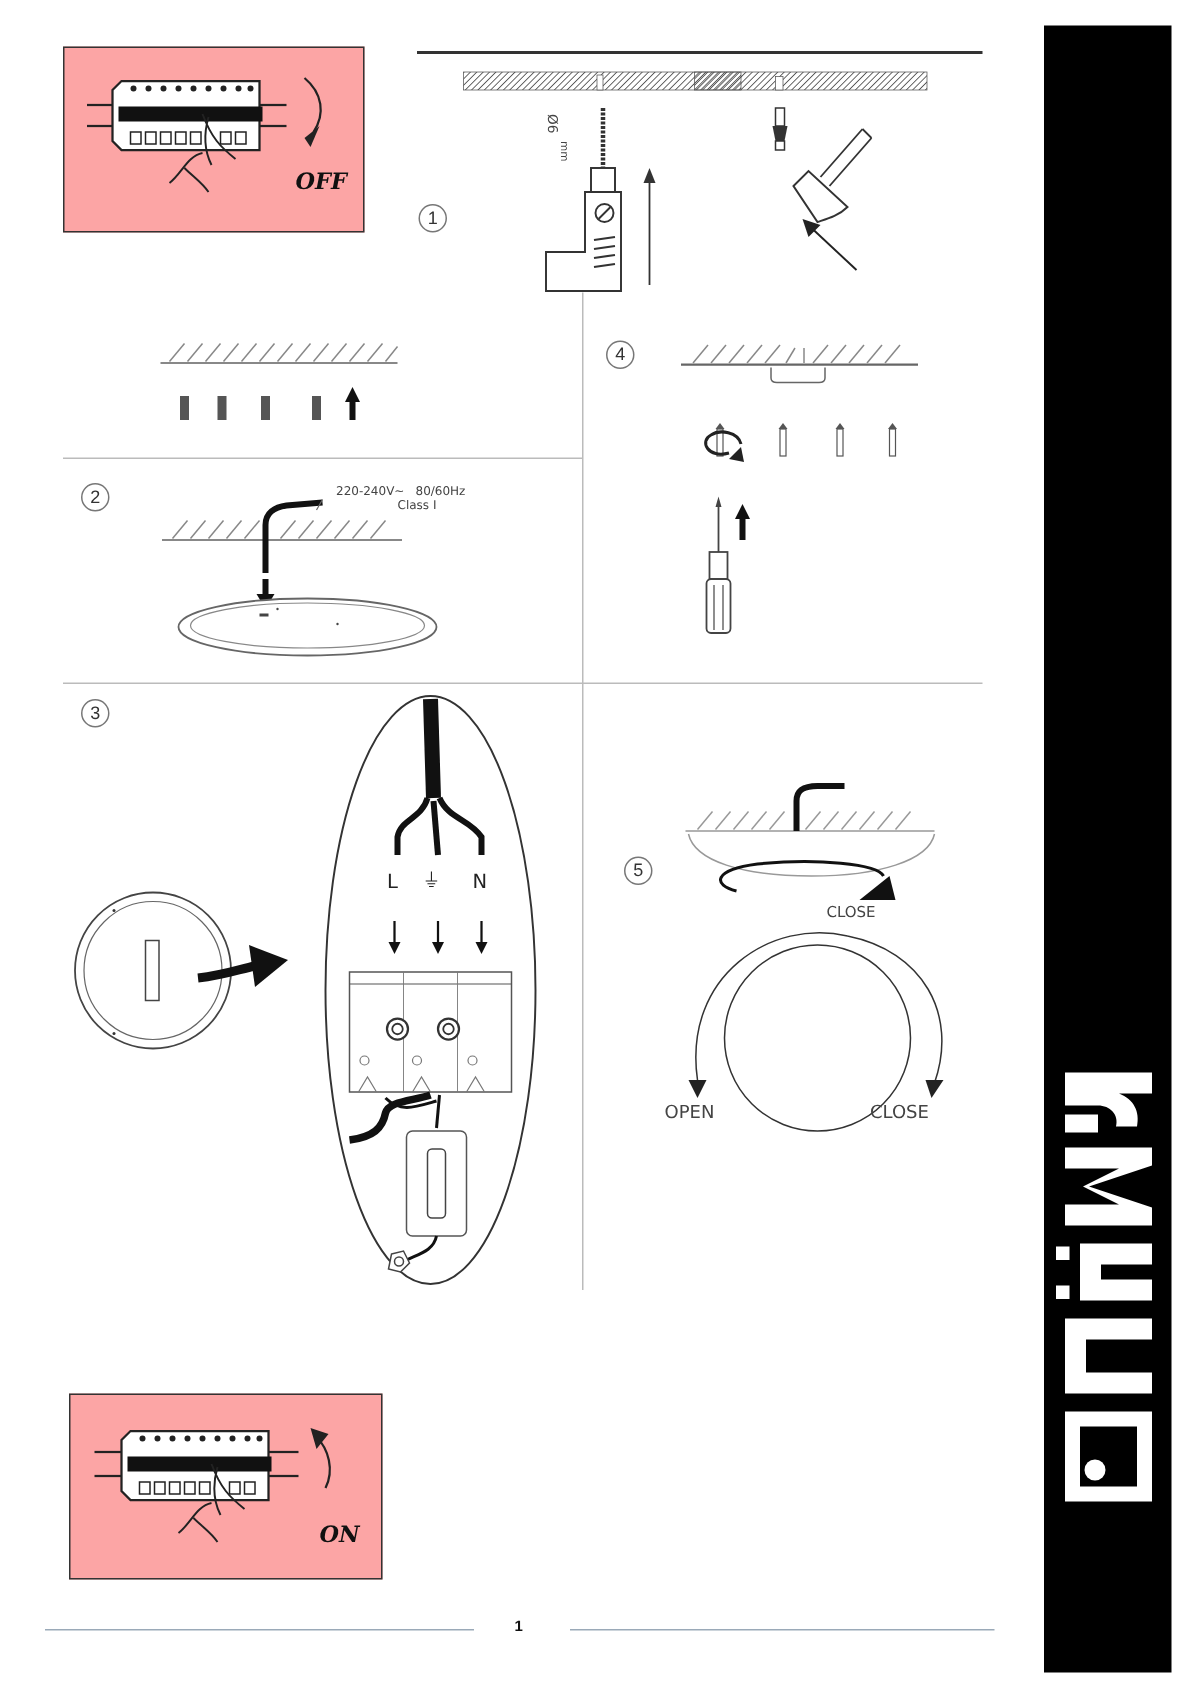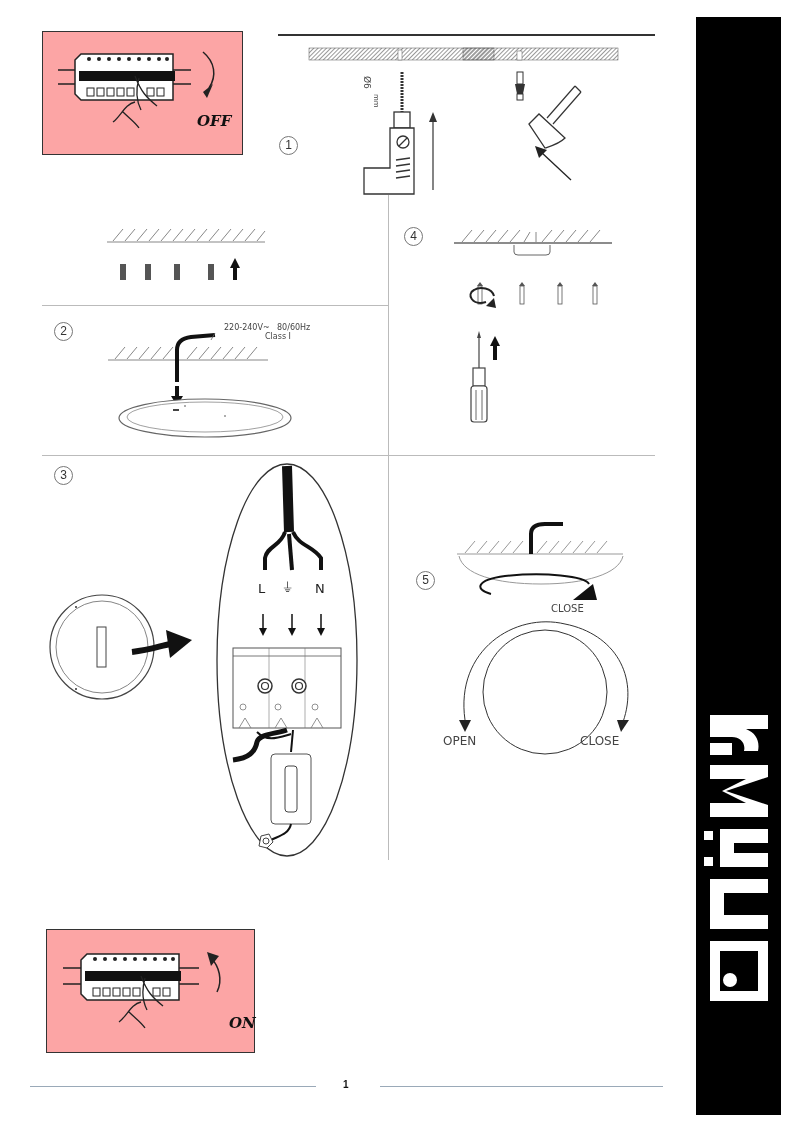--- a/index.html
+++ b/index.html
@@ -314,21 +314,21 @@
         <rect x="66" y="58" width="7" height="8"></rect>
         <rect x="76" y="58" width="7" height="8"></rect>
         <rect x="86" y="58" width="7" height="8"></rect>
         <rect x="106" y="58" width="7" height="8"></rect>
         <rect x="116" y="58" width="7" height="8"></rect>
     </g>
     <path d="M94 46 C100 62 106 68 116 76 M98 48 C94 62 96 72 100 80 M94 72 C84 74 80 86 72 92 M82 82 C88 88 94 92 98 98" fill="none" stroke="#222" stroke-width="1.3"></path>
     <path d="M170 62 C176 50 172 36 164 28" fill="none" stroke="#222" stroke-width="1.5"></path>
     <polygon points="160,22 172,26 164,36" fill="#222"></polygon>
   </svg>
-  <div class="serif-lbl" style="left:182px;top:84px;">ON</div>
+  <div class="serif-lbl" style="left:166px;top:84px;">ON</div>
 </div>
 
 <div class="footer-line" style="left:30px;width:286px;"></div>
 <div class="page-num">1</div>
 <div class="footer-line" style="left:380px;width:283px;"></div>
 
 <div class="sidebar">
   <svg width="85" height="300" style="left:0;top:690px;">
     <g fill="#fff">
 

